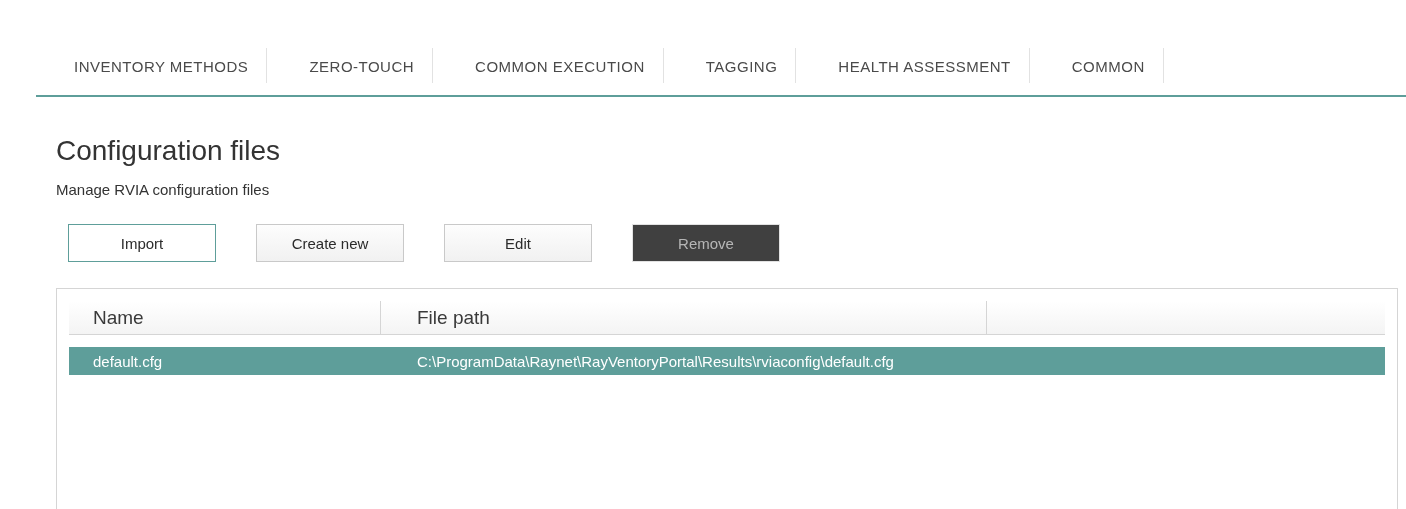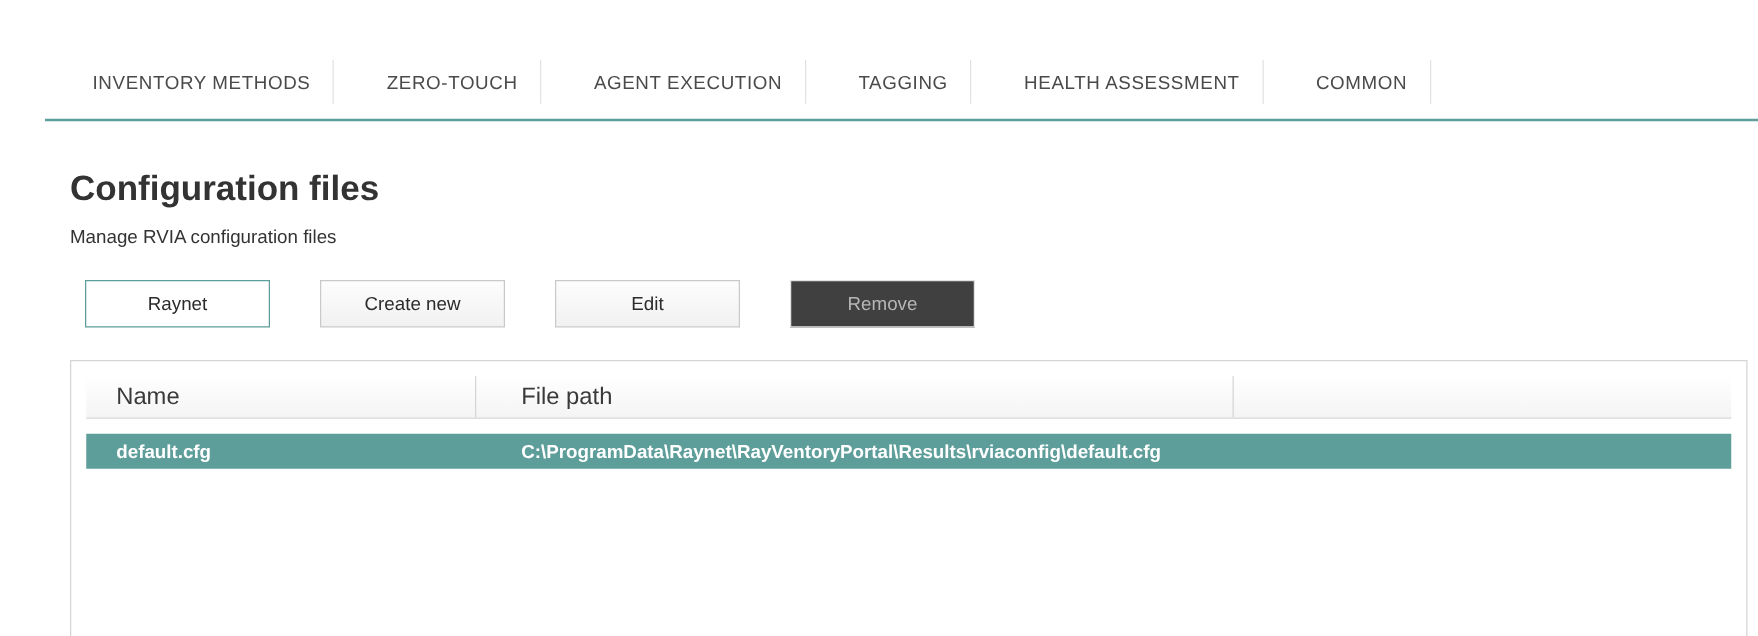--- a/index.html
+++ b/index.html
@@ -30,21 +30,21 @@
     .tab.active {
       background: #5e9e9a;
       color: #ffffff;
       border-right: none;
     }
     .content {
       padding: 14px 8px 0 8px;
     }
     .page-title {
       font-size: 28px;
-      font-weight: 700;
+      font-weight: 400;
       color: #333;
       margin-bottom: 14px;
     }
     .page-subtitle {
       font-size: 15px;
       color: #333;
       font-weight: 300;
       margin-bottom: 14px;
     }
     .toolbar {
@@ -102,43 +102,42 @@
       cursor: pointer;
     }
     .grid-row.selected {
       background: #5e9e9a;
       color: #ffffff;
     }
     .grid-row .cell {
       padding: 0 12px;
       white-space: nowrap;
       overflow: hidden;
-      font-weight: bold;
     }
     .grid-row .cell-name { width: 300px; }
     .grid-row .cell-path { flex: 1; }
   </style>
 </head>
 <body>
 
 <div class="tabs">
   <div class="tab">INVENTORY METHODS</div>
   <div class="tab">ZERO-TOUCH</div>
-  <div class="tab">AGENT EXECUTION</div>
+  <div class="tab">COMMON EXECUTION</div>
   <div class="tab">TAGGING</div>
   <div class="tab">HEALTH ASSESSMENT</div>
   <div class="tab">COMMON</div>
 </div>
 
 <div class="content">
   <h1 class="page-title">Configuration files</h1>
   <div class="page-subtitle">Manage RVIA configuration files</div>
 
   <div class="toolbar">
-    <button class="btn primary">Raynet</button>
+    <button class="btn primary">Import</button>
     <button class="btn">Create new</button>
     <button class="btn">Edit</button>
     <button class="btn disabled">Remove</button>
   </div>
 
   <div class="grid">
     <div class="grid-header">
       <div class="col col-name">Name</div>
       <div class="col col-path">File path</div>
       <div class="col col-rest"></div>

